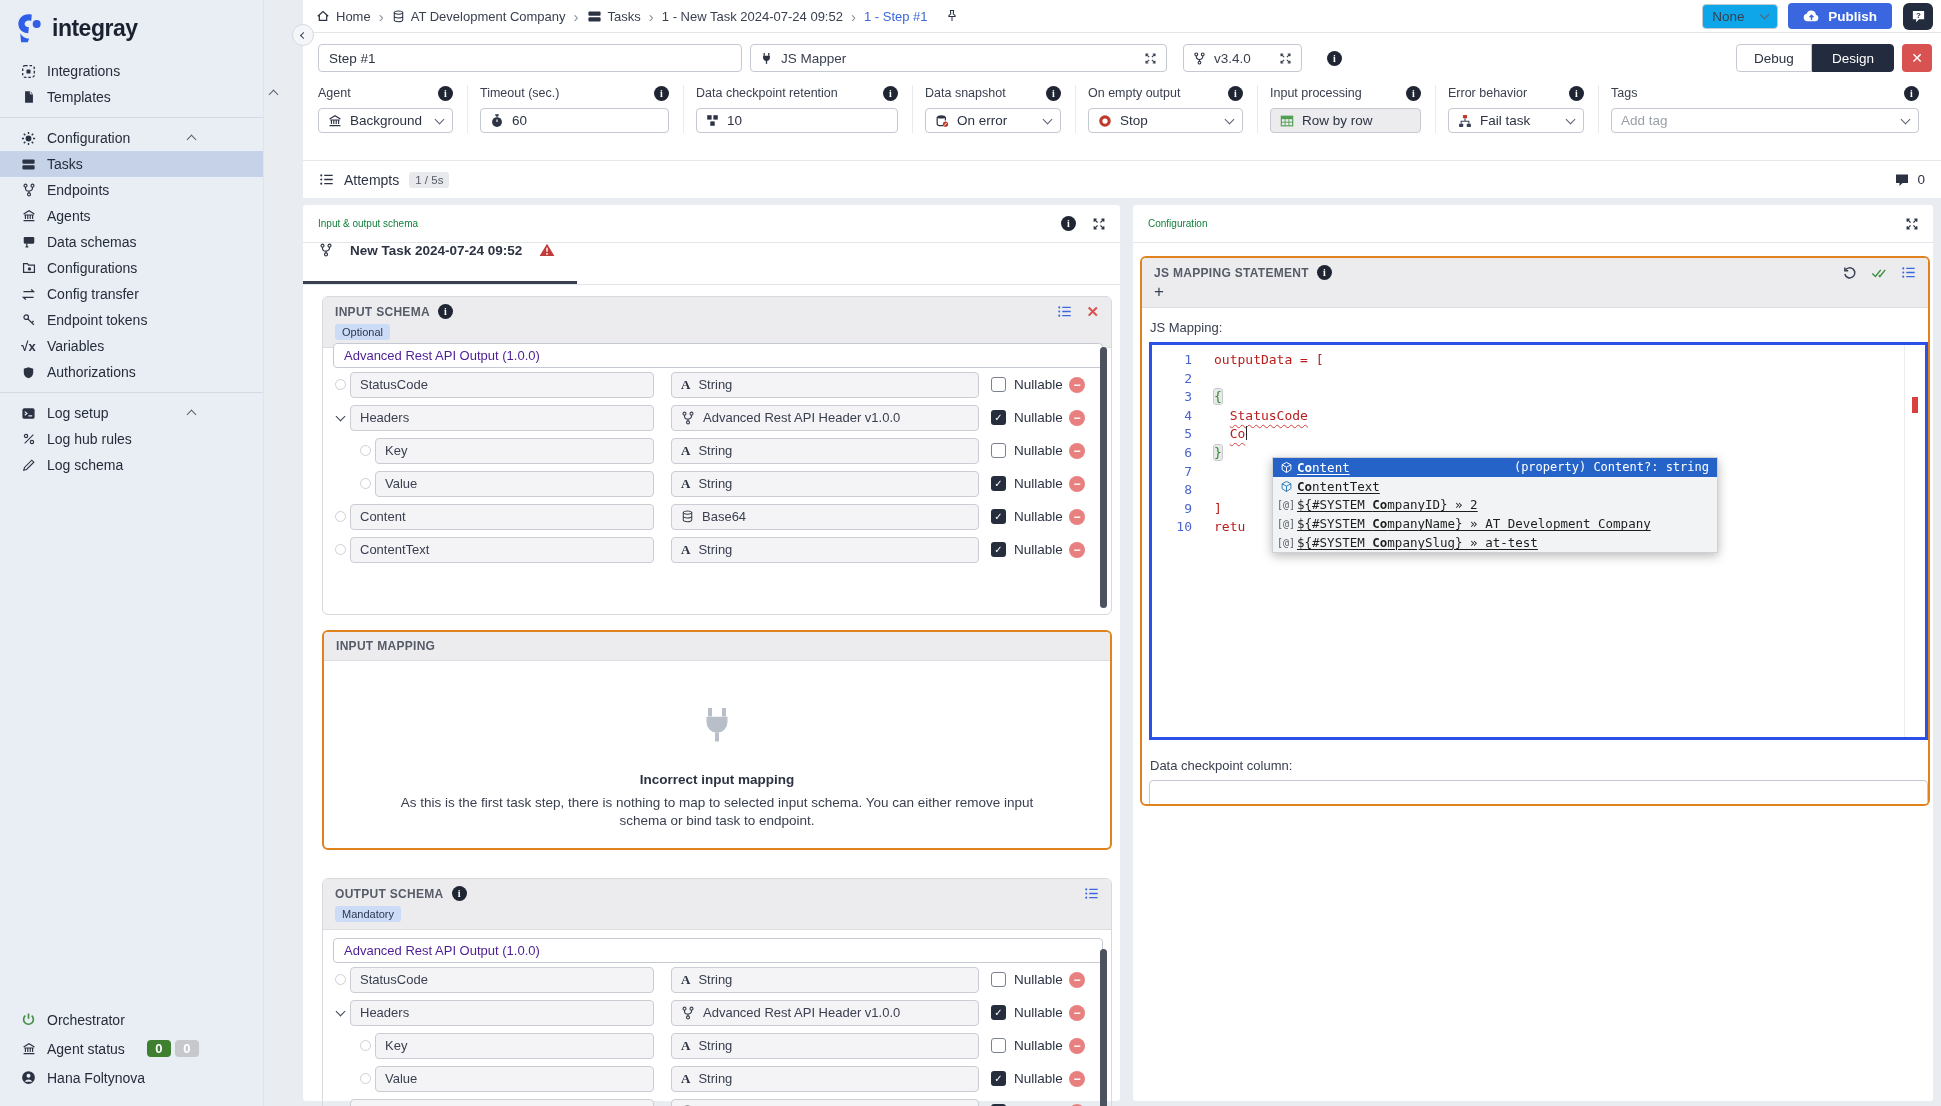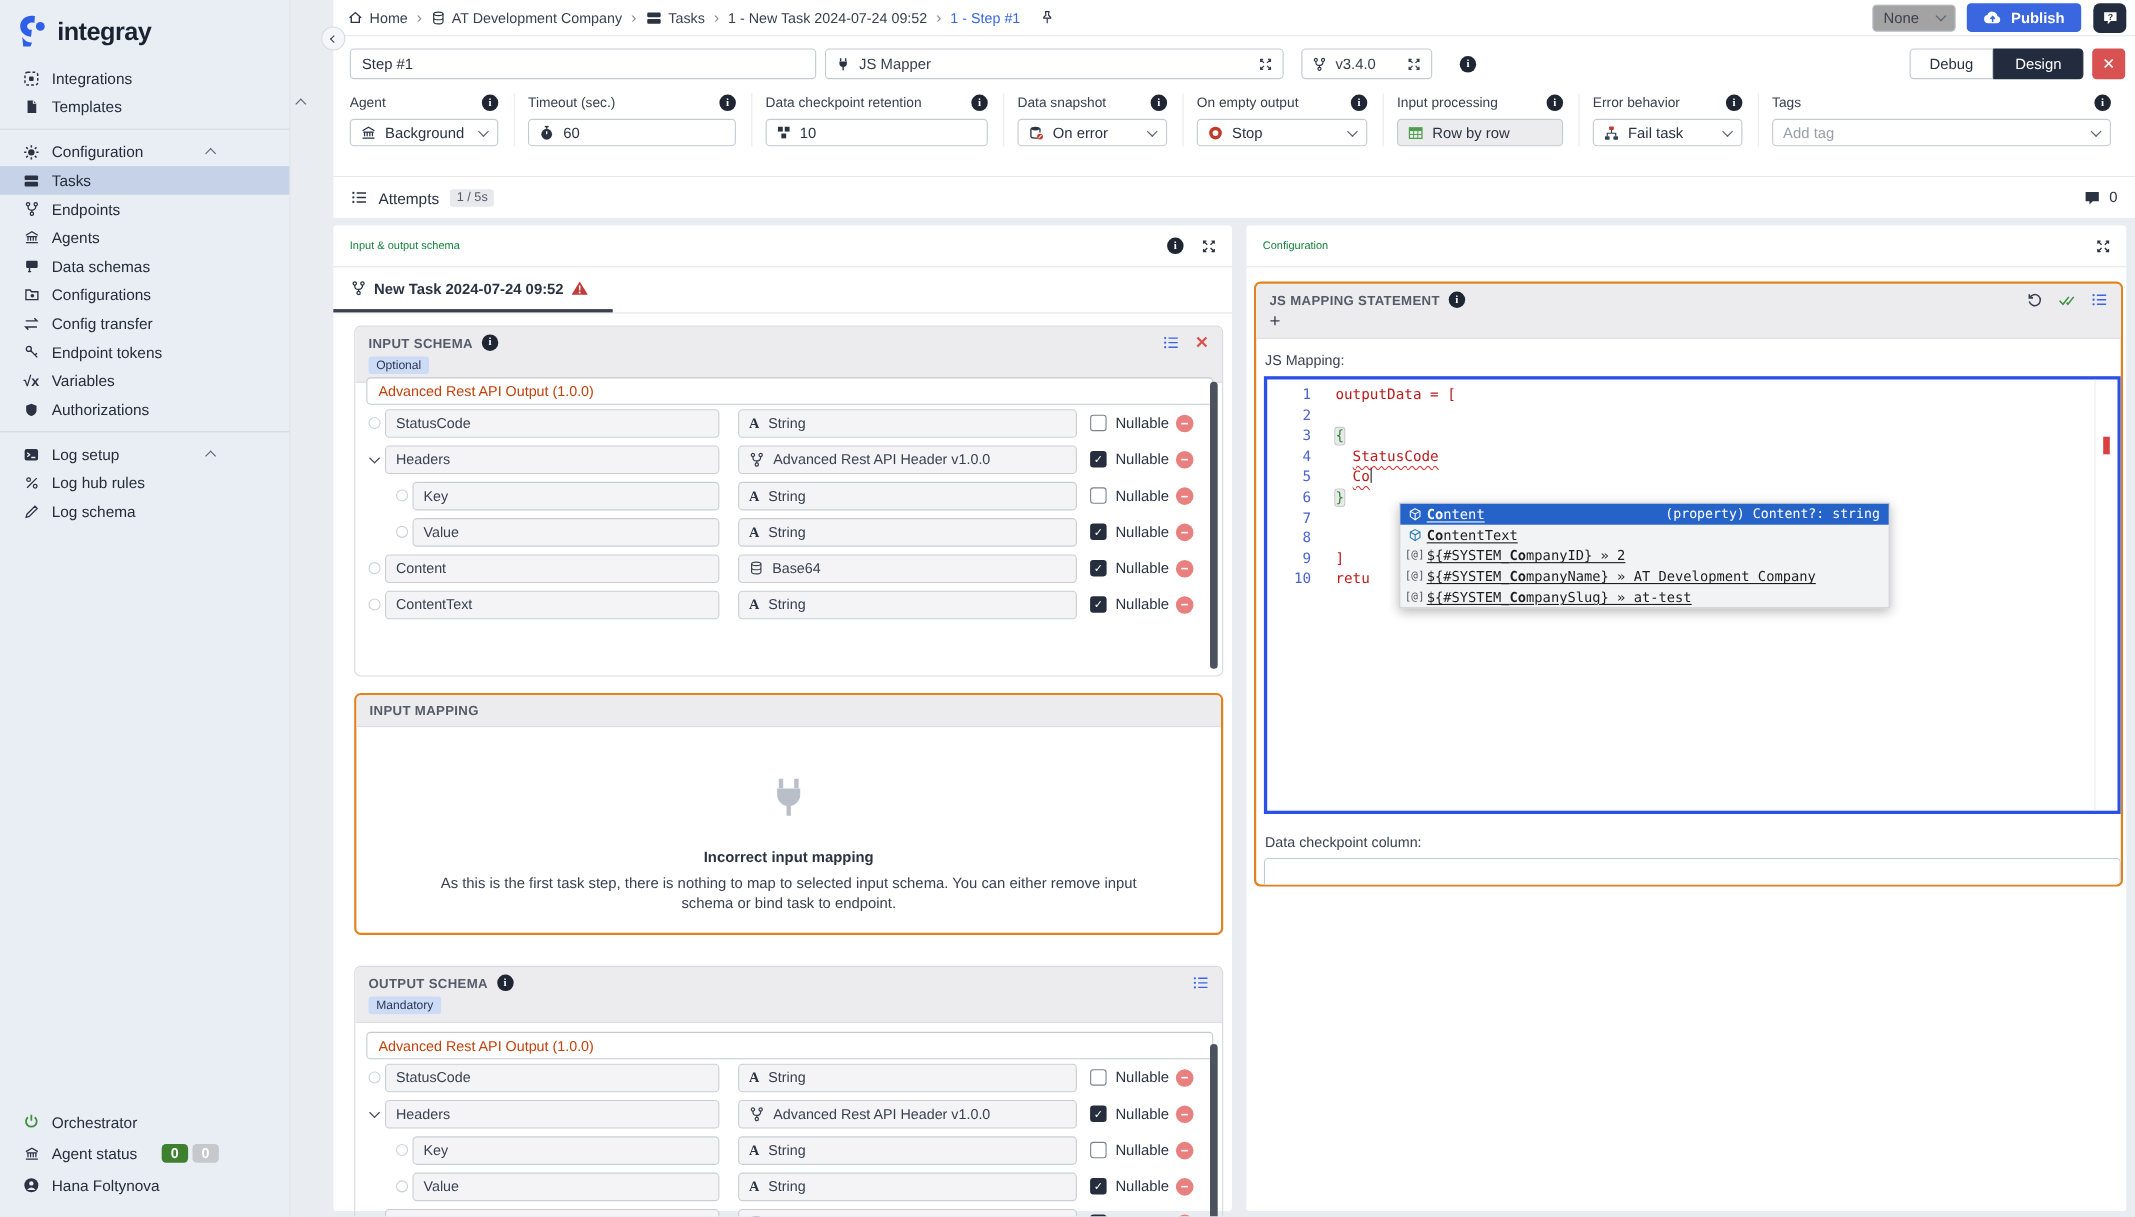--- a/index.html
+++ b/index.html
@@ -30,21 +30,21 @@
   
   .info{width:15px;height:15px;min-width:15px;border-radius:50%;background:#1f2533;color:#fff;font-size:10px;font-weight:bold;display:inline-flex;align-items:center;justify-content:center;font-family:"Liberation Serif",serif}
   
   .topbar{position:absolute;left:303px;top:0;width:1638px;height:33px;background:#fff;border-bottom:1px solid #e3e5e9;display:flex;align-items:center;padding:0 8px 0 13px}
   .crumbs{display:flex;align-items:center;gap:7px;flex:1;color:#3a4050}
   .crumb{display:flex;align-items:center;gap:6px;cursor:pointer}
   .crumb .ic{color:#2b3242}
   .crumb.active{color:#3a67e0}
   .crumb-sep{color:#8a8f98;font-size:15px;margin:0 1px}
   .pin-ic{margin-left:10px;color:#2b3242}
-  .none-btn{display:flex;align-items:center;justify-content:space-between;width:76px;height:25px;border:1px solid #c5c9d1;border-radius:4px;padding:0 9px;background:#a3a3a3;font-size:13.5px;cursor:pointer}
+  .none-btn{display:flex;align-items:center;justify-content:space-between;width:76px;height:25px;border:1px solid #c5c9d1;border-radius:4px;padding:0 9px;background:#0ea5e9;font-size:13.5px;cursor:pointer}
   .publish-btn{display:flex;align-items:center;gap:8px;height:26px;margin-left:10px;padding:0 15px;background:#3a67e0;border-radius:4px;color:#fff;font-size:13.5px;font-weight:bold;cursor:pointer}
   .help-btn{width:30px;height:27px;margin-left:11px;background:#232b3e;border-radius:6px;display:flex;align-items:center;justify-content:center;cursor:pointer}
   
   .header-panel{position:absolute;left:303px;top:33px;width:1638px;height:165px;background:#fff;padding-left:15px}
   .hp-row1{display:flex;align-items:center;gap:8px;margin-top:11px;height:28px}
   .step-input{width:424px;height:28px;border:1px solid #c5c9d1;border-radius:4px;padding:0 10px;font-size:13.5px;color:#2b3242;font-family:"Liberation Sans",sans-serif}
   .sel-box{display:flex;align-items:center;gap:8px;height:28px;border:1px solid #c5c9d1;border-radius:4px;padding:0 9px;background:#fff;cursor:pointer;font-size:13.5px}
   .sel-box .grow{flex:1}
   .mapper-box{width:417px}
   .version-box{width:119px;margin-left:8px}
@@ -76,37 +76,37 @@
   .collapse-circle .chev{width:5px;height:5px}
   .cfg-collapse{position:absolute;left:270px;top:86px;cursor:pointer;z-index:5}
   
   .panel{position:absolute;top:205px;background:#fff;border-radius:3px}
   .left-panel{left:303px;width:817px;height:896px}
   .right-panel{left:1133px;width:800px;height:896px}
   .panel-head{height:38px;display:flex;align-items:center;padding:0 14px 0 15px;border-bottom:1px solid #e3e5e9}
   .panel-title{font-size:10px;color:#15803d;flex:1}
   .panel-head .ic{margin-left:16px;color:#2b3242;cursor:pointer}
   .tab-row{height:42px;border-bottom:1px solid #e3e5e9;display:flex}
-  .tab{display:inline-flex;align-items:center;gap:7px;padding:0 22px 0 16px;border-bottom:3px solid #3a4050;cursor:pointer}
+  .tab{display:inline-flex;align-items:flex-start;gap:17px;padding:0 22px 0 16px;border-bottom:3px solid #3a4050;cursor:pointer}
   .tab-label{font-weight:bold;font-size:13.5px;color:#2b3242}
   
   .card{width:790px;margin-left:19px;border:1px solid #d7d9dd;border-radius:6px;overflow:hidden;position:relative}
   .card.orange{border:2px solid #e0821e}
   .card-head{background:#ececef;border-bottom:1px solid #dcdde0;padding:7px 12px}
   .card-head-row{display:flex;align-items:center;gap:8px}
   .card-title{font-size:12px;font-weight:bold;color:#565b68;letter-spacing:.3px}
   .card-icons{margin-left:auto;display:flex;align-items:center;gap:14px}
   .blue-ic{color:#3a67e0;cursor:pointer}
   .xred{color:#d95252;font-size:15px;font-weight:bold;cursor:pointer;line-height:1}
   .opt-badge{display:inline-block;margin-top:5px;background:#cddcf6;color:#2c3650;font-size:11px;padding:2px 7px;border-radius:3px}
   .input-schema-card{margin-top:11px;height:319px}
   .mapping-card{margin-top:15px;height:220px}
   .output-schema-card{margin-top:28px;height:277px}
   .card-body{padding:0 10px;position:relative}
-  .schema-name{width:770px;height:25px;border:1px solid #c5c9d1;border-radius:4px;padding:0 10px;font-size:13px;color:#c2410c;background:#fff;font-family:"Liberation Sans",sans-serif}
+  .schema-name{width:770px;height:25px;border:1px solid #c5c9d1;border-radius:4px;padding:0 10px;font-size:13px;color:#4c1d95;background:#fff;font-family:"Liberation Sans",sans-serif}
   .schema-name.clipped{margin-top:-11px}
   .schema-name.full{margin-top:8px}
   .srow{display:flex;align-items:center;height:33px}
   .lead{width:15px;display:flex;justify-content:center}
   .radio{width:11px;height:11px;border:1.5px solid #cdd0d5;border-radius:50%}
   .fbox{display:flex;align-items:center;gap:8px;height:26px;background:#f4f4f6;border:1px solid #caced4;border-radius:4px;padding:0 9px;font-size:13px;color:#3a4050}
   .nbox{margin-left:2px}
   .tbox{width:308px;margin-left:17px}
   .str-a{font-weight:bold;font-size:13px;color:#2b3242;font-family:"Liberation Serif",serif}
   .cbox{width:15px;height:15px;border-radius:3px;margin-left:12px;display:flex;align-items:center;justify-content:center;cursor:pointer}

